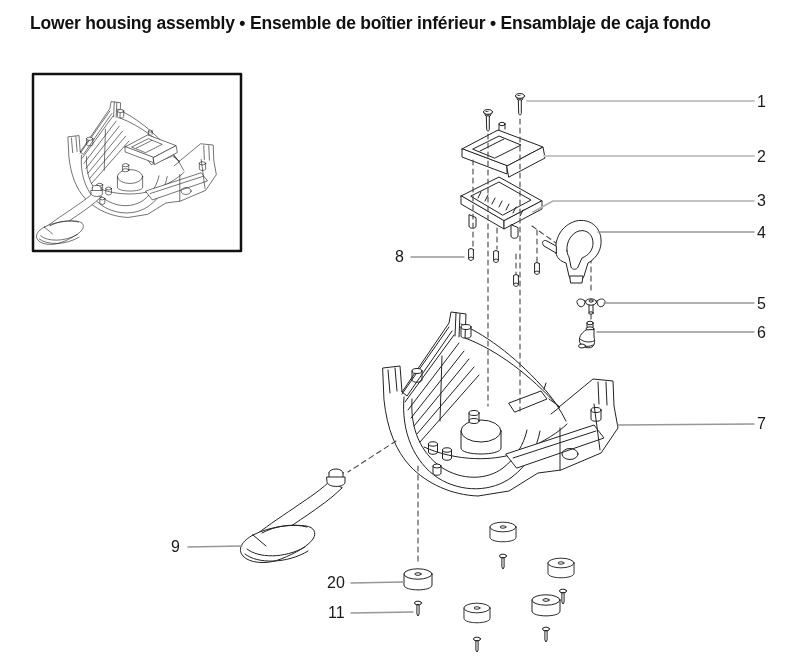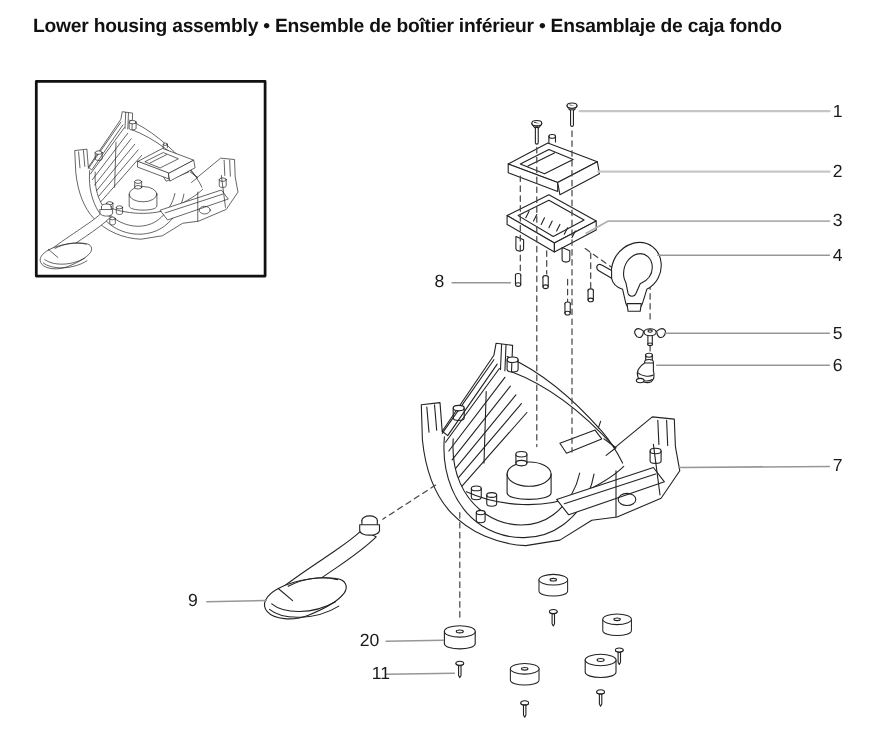--- a/index.html
+++ b/index.html
@@ -218,14 +218,14 @@
   <span class="co" style="left:757px;top:94px">1</span>
   <span class="co" style="left:757px;top:149px">2</span>
   <span class="co" style="left:757px;top:193px">3</span>
   <span class="co" style="left:757px;top:225px">4</span>
   <span class="co" style="left:757px;top:296px">5</span>
   <span class="co" style="left:757px;top:325px">6</span>
   <span class="co" style="left:757px;top:416px">7</span>
   <span class="co" style="left:395px;top:249px">8</span>
   <span class="co" style="left:171px;top:539px">9</span>
   <span class="co" style="left:327px;top:575px">20</span>
-  <span class="co" style="left:338px;top:605px">11</span>
+  <span class="co" style="left:328px;top:605px">11</span>
 </div>
 
 </body></html>

